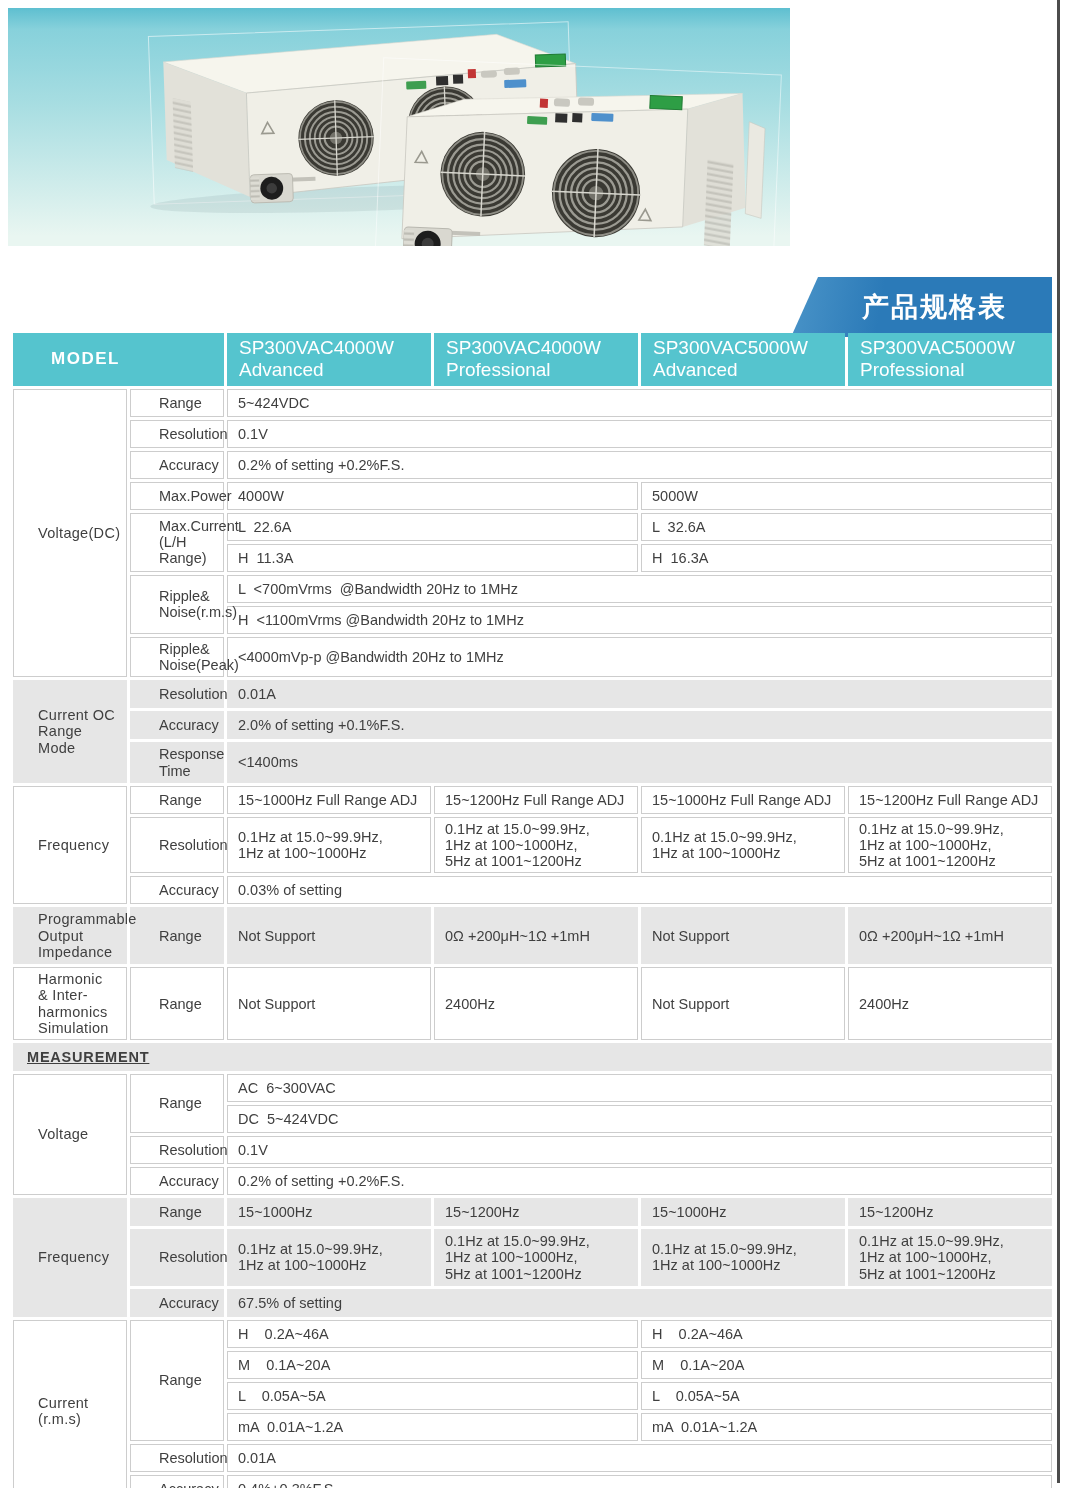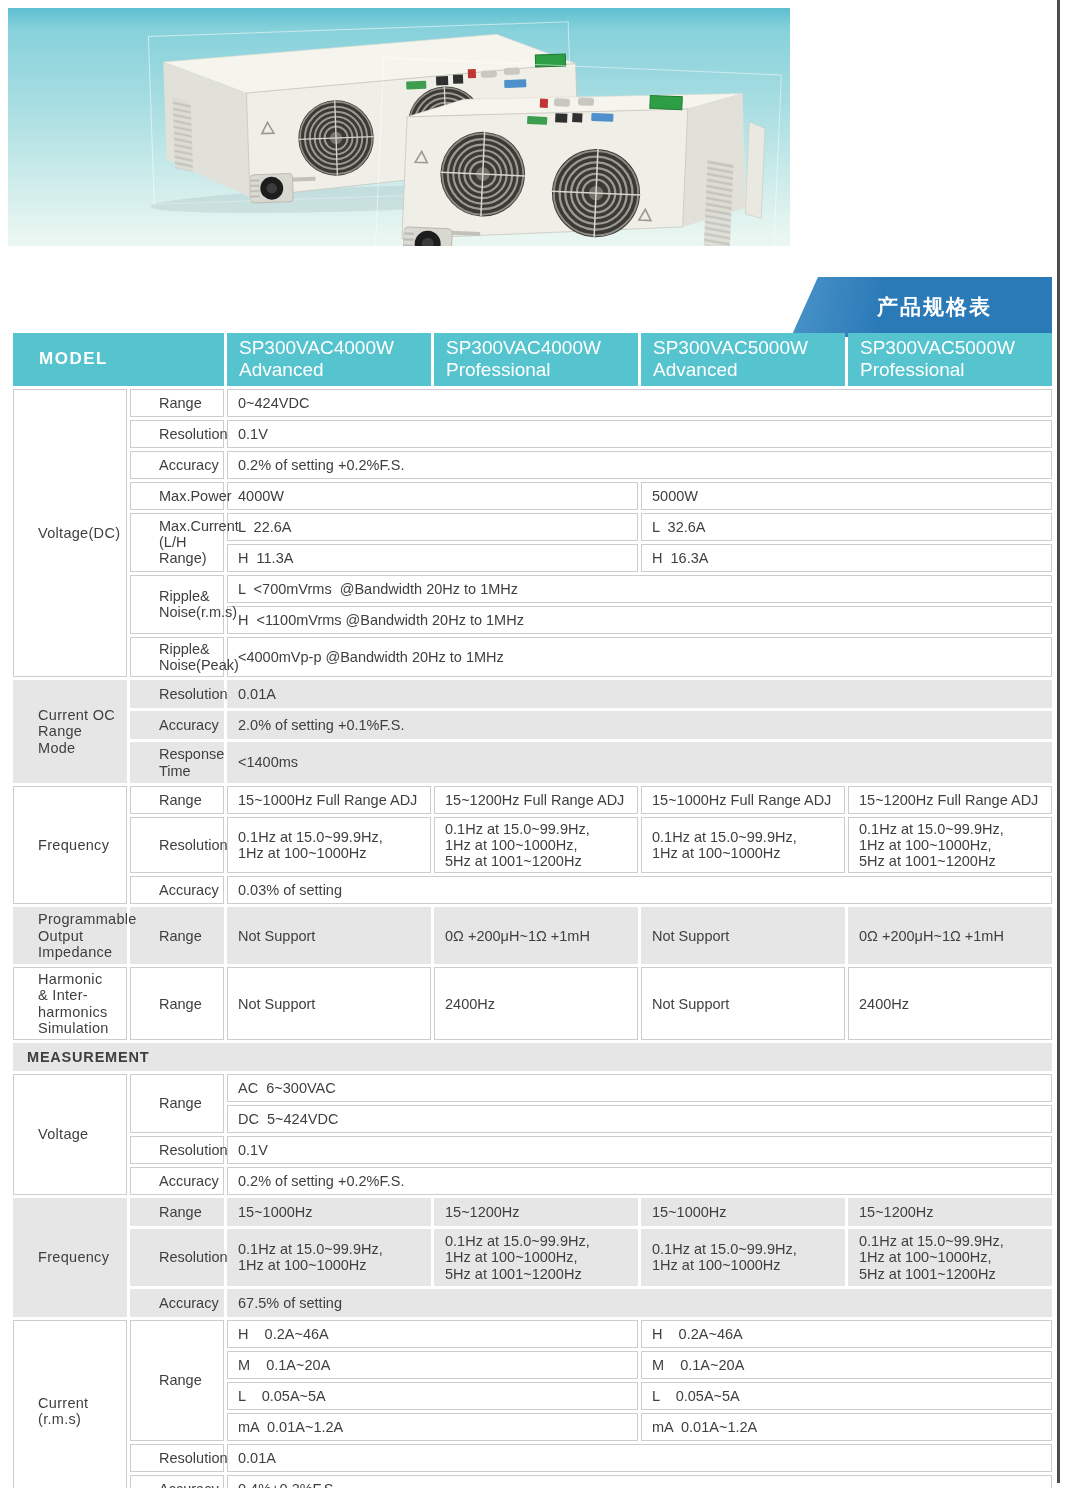--- a/index.html
+++ b/index.html
@@ -17,41 +17,41 @@
   .page-rule{position:absolute;left:1057px;top:0;width:3px;height:1483px;background:var(--page_rule);}
   .hero{
     position:absolute;left:8px;top:8px;width:782px;height:238px;
     background:linear-gradient(180deg,var(--hero_top) 0%,#87D1DB 9%,var(--hero_mid) 42%,var(--hero_bottom) 96%);
   }
   .hero svg{display:block;width:100%;height:100%;}
   .banner{
     position:absolute;left:791px;top:277px;width:261px;height:60px;
     background:linear-gradient(100deg,var(--banner_blue_light) 0%,var(--banner_blue) 35%);
     clip-path:polygon(27px 0,100% 0,100% 100%,0 100%);
-    color:#fff;font-size:21px;font-weight:bold;letter-spacing:2px;
+    color:#fff;font-size:27px;font-weight:bold;letter-spacing:2px;
     display:flex;align-items:center;justify-content:center;padding-left:26px;
   }
   table.spec{
     position:absolute;left:10px;top:330px;width:1043px;
     border-collapse:separate;border-spacing:3px;table-layout:fixed;
     font-size:14.5px;color:var(--text_dark);
   }
   th{
     background:var(--header_teal);color:#fff;font-weight:normal;text-align:left;
     vertical-align:middle;padding:4px 8px 4px 12px;height:42px;font-size:19px;line-height:1.18;
   }
-  th.model{font-weight:bold;letter-spacing:1.5px;font-size:17px;padding-left:26px;}
+  th.model{font-weight:bold;letter-spacing:1.5px;font-size:17px;padding-left:38px;}
   td{
     background:#fff;border:1px solid var(--cell_border);
     vertical-align:middle;height:28px;padding:3px 8px 3px 10px;line-height:1.12;
   }
   td.cat{letter-spacing:.3px;padding-left:24px;white-space:pre-line;}
   td.lbl{white-space:pre-line;padding-left:28px;}
   td.val{white-space:pre-wrap;}
-  td.band{font-weight:bold;letter-spacing:.8px;padding-left:13px;}
+  td.band{font-weight:bold;letter-spacing:.8px;padding-left:13px;text-decoration:underline;}
   td.g{background:var(--section_gray);border-color:var(--section_gray);}
   .hdr-model-line{display:block;}
 </style>
 </head>
 <body>
 
 <div class="hero">
   <svg viewBox="0 0 782 238" aria-hidden="true">
     <defs>
       <pattern id="vents" width="5" height="6" patternUnits="userSpaceOnUse">
@@ -169,21 +169,21 @@
       <th>
         <span class="hdr-model-line">SP300VAC5000W</span>
         <span class="hdr-model-line">Professional</span>
       </th>
     </tr>
   </thead>
   <tbody>
       <tr>
         <td class="cat" rowspan="9">Voltage(DC)</td>
         <td class="lbl">Range</td>
-        <td class="val" colspan="4">0~424VDC</td>
+        <td class="val" colspan="4">5~424VDC</td>
       </tr>
       <tr>
         <td class="lbl">Resolution</td>
         <td class="val" colspan="4">0.1V</td>
       </tr>
       <tr>
         <td class="lbl">Accuracy</td>
         <td class="val" colspan="4">0.2% of setting +0.2%F.S.</td>
       </tr>
       <tr>

